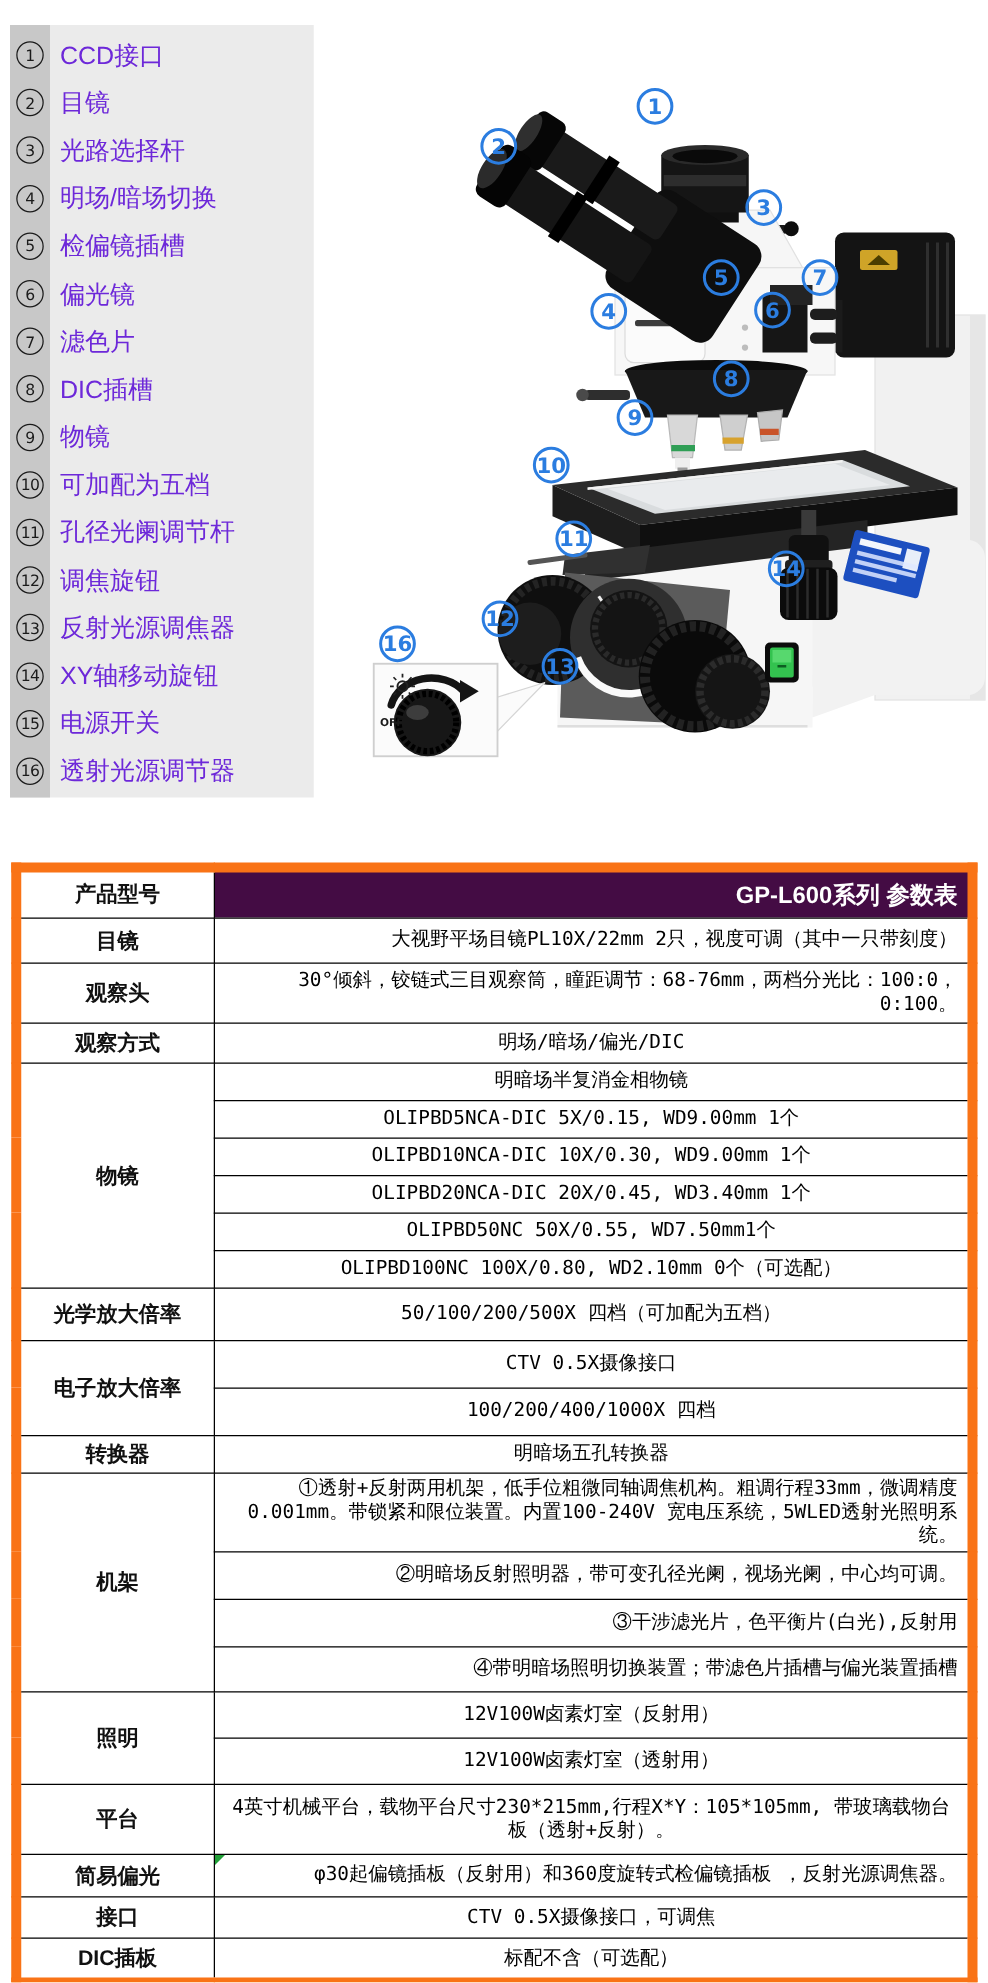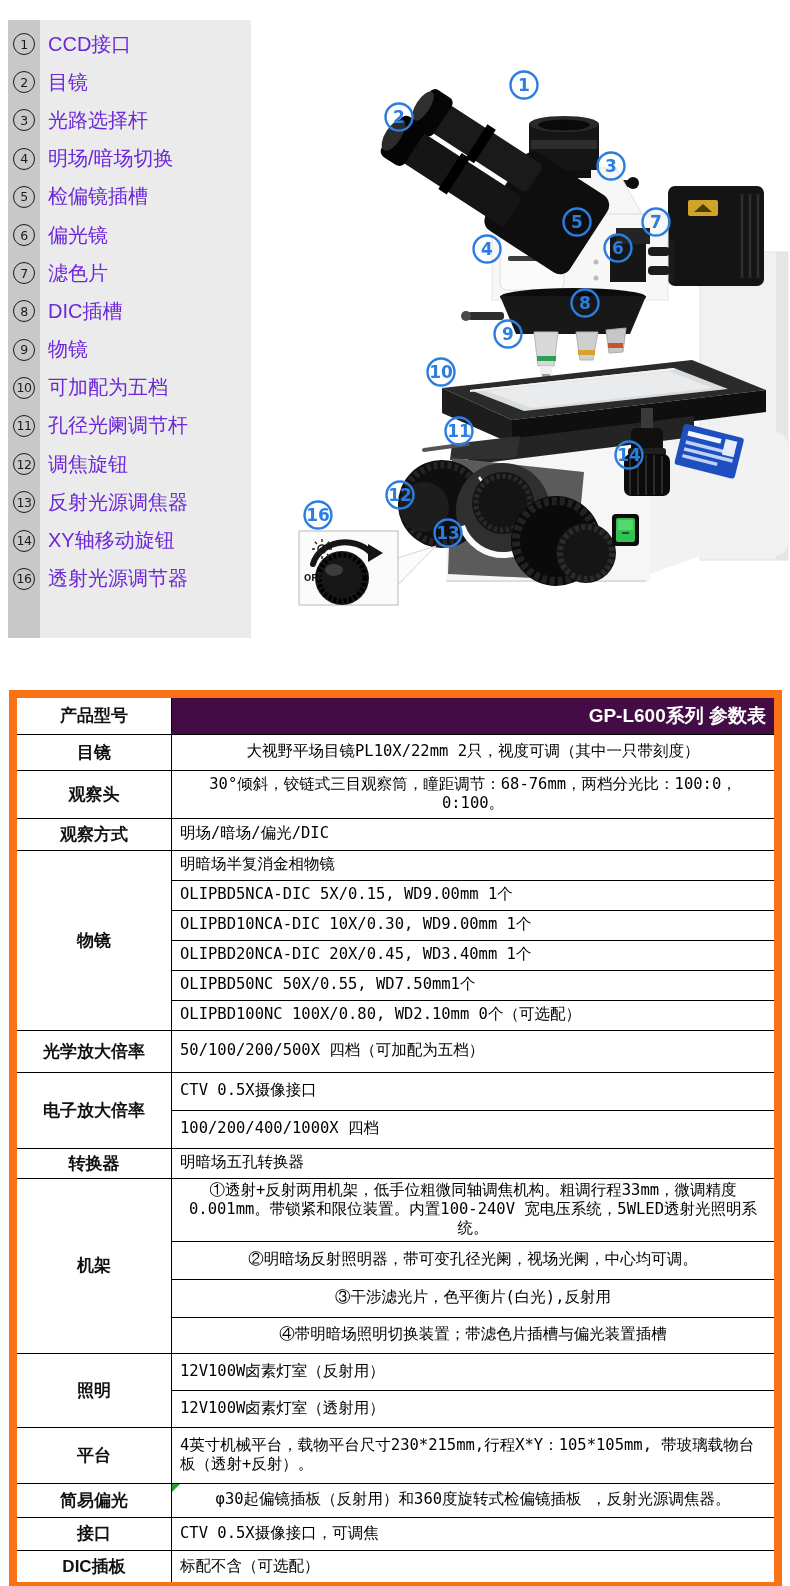--- a/index.html
+++ b/index.html
@@ -25,23 +25,23 @@
                 font-family:"DejaVu Sans",sans-serif;text-anchor:middle;}
   .inset-off{font-size:8.5px;fill:#1a1a1a;font-weight:bold;font-family:"DejaVu Sans",sans-serif;}
 
   
   .spec-table{position:absolute;left:9px;top:690px;width:773px;border-collapse:collapse;
               table-layout:fixed;border:8px solid #f97316;}
   .spec-table td{border:1px solid #000;padding:2px 8px;vertical-align:middle;}
   .lab{width:138px;text-align:center;font-weight:bold;font-size:17px;
        font-family:"Liberation Sans",sans-serif;background:#fff;padding:2px 2px;}
   .hdr{background:#440c44;color:#fff;font-weight:bold;font-size:19px;text-align:right;}
-  .val{font-size:15.5px;line-height:1.25;color:#000;
+  .val{font-size:15.5px;line-height:1.25;text-align:center;color:#000;
        font-family:"DejaVu Sans Mono","Liberation Sans",monospace;}
-  .val.left{text-align:center;}
+  .val.left{text-align:right;}
   .corner-flag{position:relative;}
   .corner-flag::before{content:"";position:absolute;left:0;top:0;width:0;height:0;
        border-top:8px solid #21a038;border-right:8px solid transparent;}
 </style>
 </head>
 <body>
 
 <div class="page">
 
   <div class="parts-list">
@@ -123,20 +123,26 @@
         <span class="part-num">
           <span class="circled">13</span>
         </span>
         <span class="part-label">反射光源调焦器</span>
       </div>
     <div class="part-item">
         <span class="part-num">
           <span class="circled">14</span>
         </span>
         <span class="part-label">XY轴移动旋钮</span>
+      </div>
+    <div class="part-item">
+        <span class="part-num">
+          <span class="circled">15</span>
+        </span>
+        <span class="part-label">电源开关</span>
       </div>
     <div class="part-item">
         <span class="part-num">
           <span class="circled">16</span>
         </span>
         <span class="part-label">透射光源调节器</span>
       </div>
   </div>
 
   <svg class="fig" viewBox="280 50 510 600" xmlns="http://www.w3.org/2000/svg">

